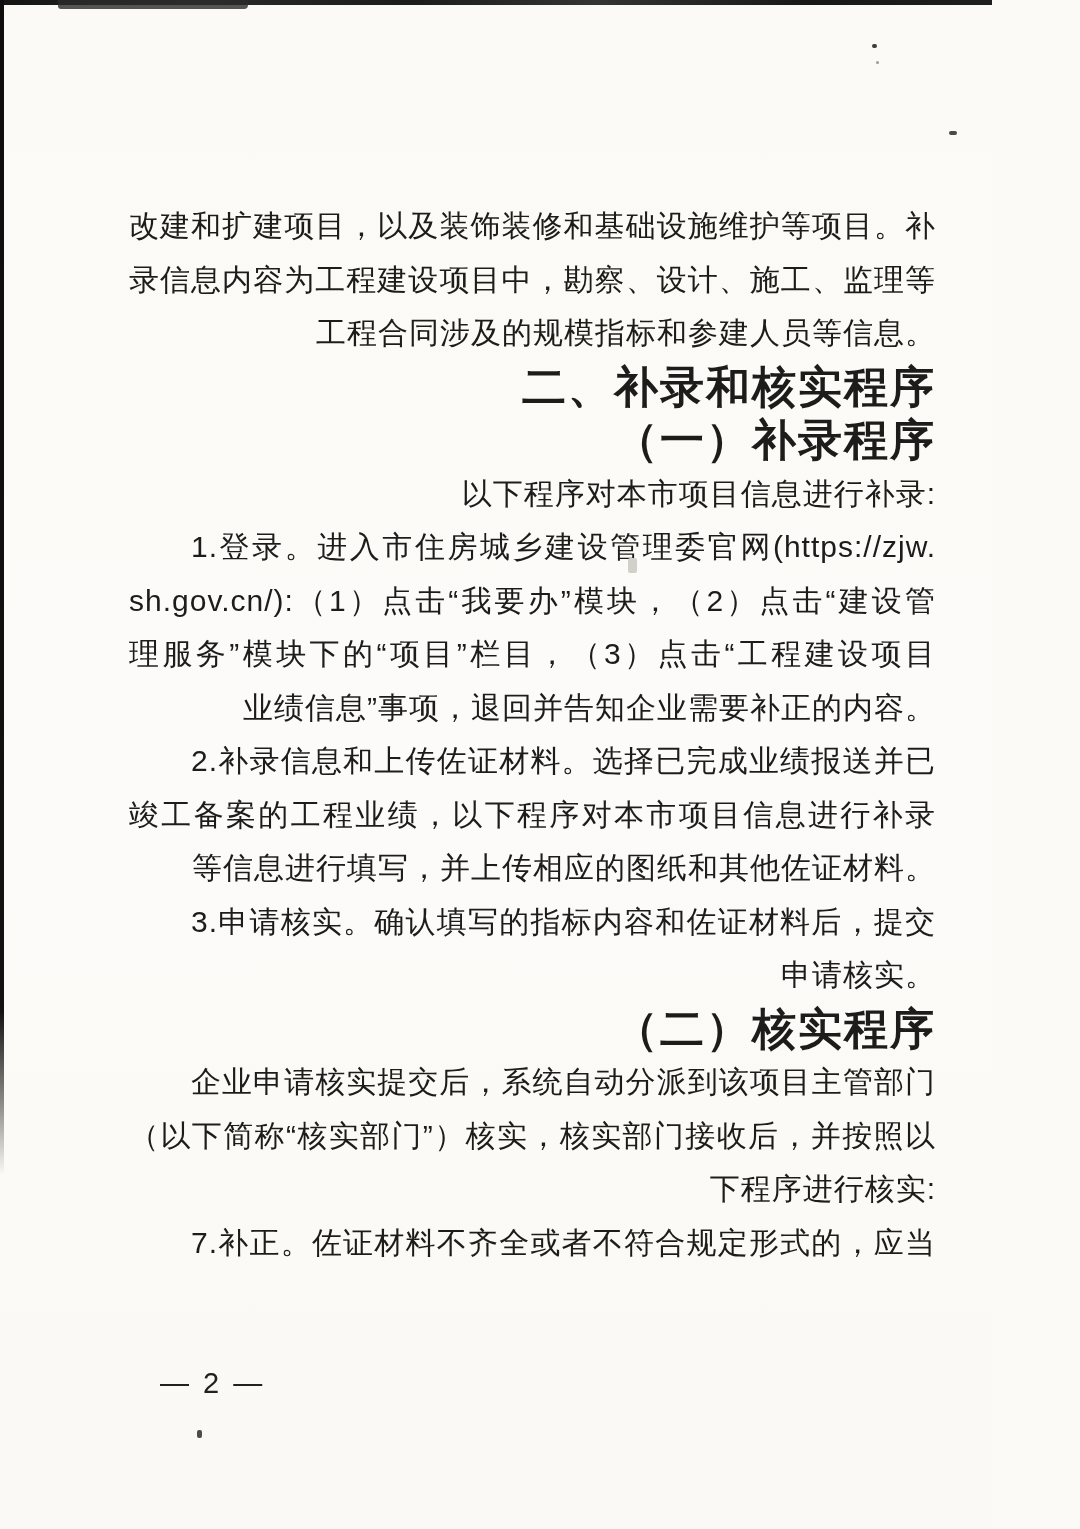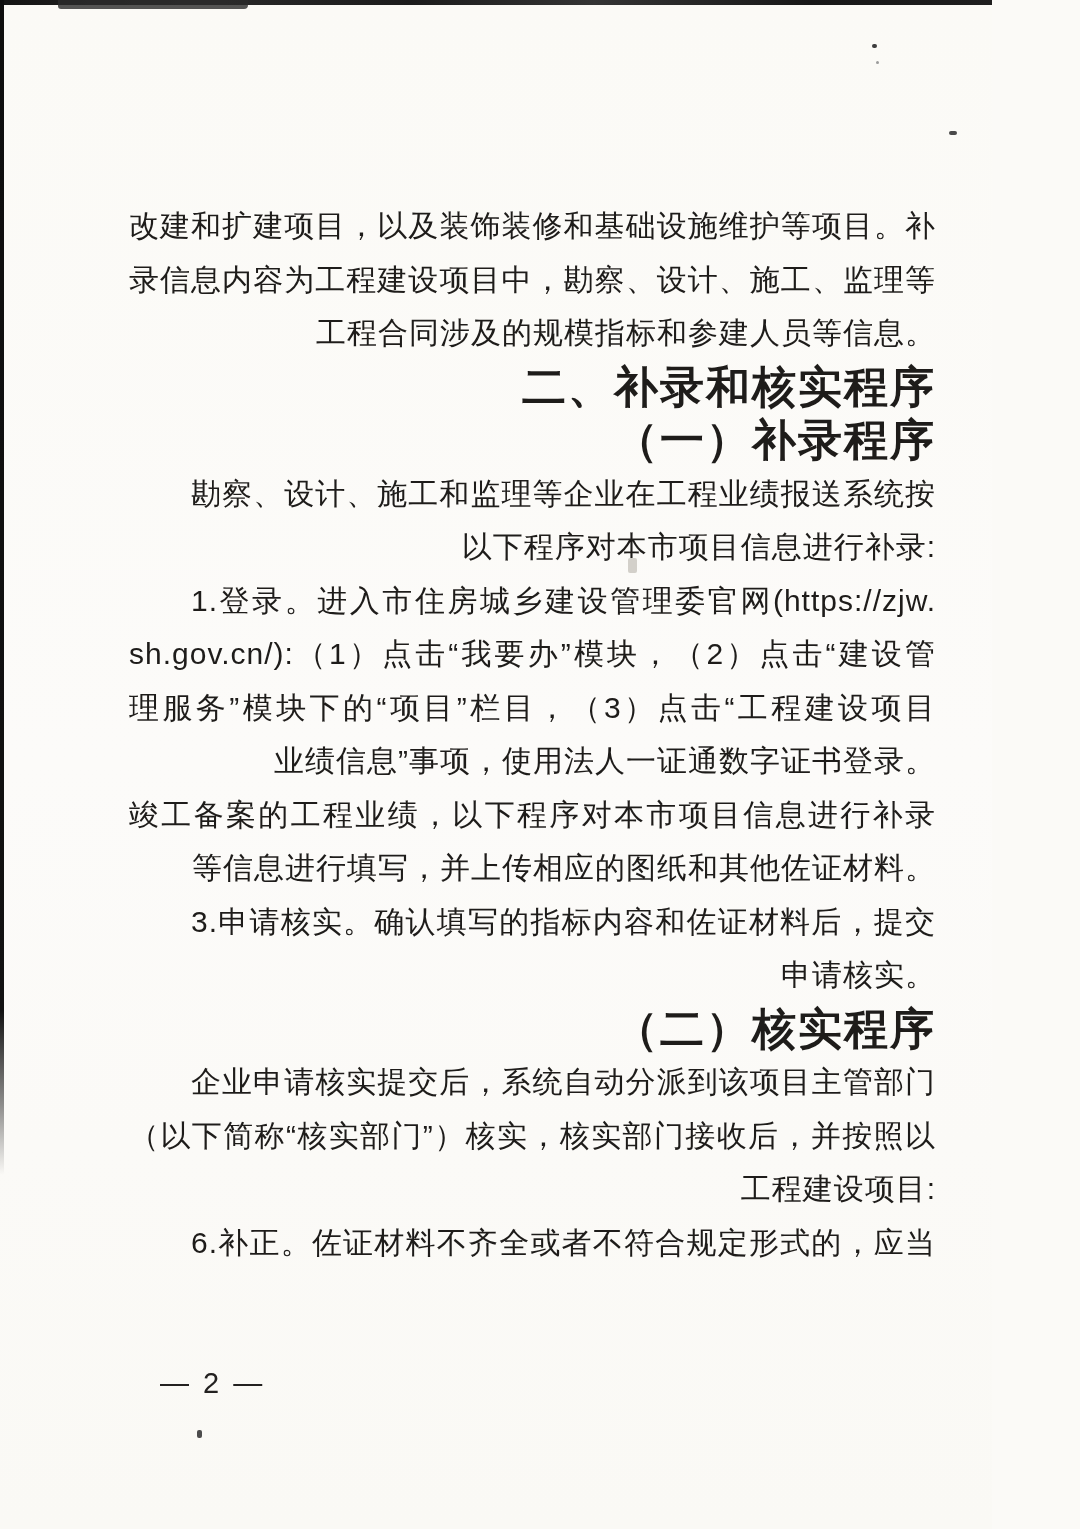--- a/index.html
+++ b/index.html
@@ -95,35 +95,35 @@
   <div class="edge-top"></div>
   <div class="edge-top-left"></div>
   <div class="edge-left"></div>
 
   <div class="doc-body">
       <div class="line body justify">改建和扩建项目，以及装饰装修和基础设施维护等项目。补</div>
       <div class="line body justify">录信息内容为工程建设项目中，勘察、设计、施工、监理等</div>
       <div class="line body">工程合同涉及的规模指标和参建人员等信息。</div>
       <div class="line heading indent">二、补录和核实程序</div>
       <div class="line heading indent">（一）补录程序</div>
-      <div class="line body indent justify">勘察、设计、施工和监理等企业在工程业绩报送系统按</div>
       <div class="line body">以下程序对本市项目信息进行补录:</div>
       <div class="line body indent justify">1.登录。进入市住房城乡建设管理委官网(https://zjw.</div>
       <div class="line body justify">sh.gov.cn/):（1）点击“我要办”模块，（2）点击“建设管</div>
       <div class="line body justify">理服务”模块下的“项目”栏目，（3）点击“工程建设项目</div>
-      <div class="line body">业绩信息”事项，使用法人一证通数字证书登录。</div>
+      <div class="line body">业绩信息”事项，退回并告知企业需要补正的内容。</div>
+      <div class="line body indent justify">2.补录信息和上传佐证材料。选择已完成业绩报送并已</div>
       <div class="line body justify">竣工备案的工程业绩，以下程序对本市项目信息进行补录</div>
       <div class="line body">等信息进行填写，并上传相应的图纸和其他佐证材料。</div>
       <div class="line body indent justify">3.申请核实。确认填写的指标内容和佐证材料后，提交</div>
       <div class="line body">申请核实。</div>
       <div class="line heading indent">（二）核实程序</div>
       <div class="line body indent justify">企业申请核实提交后，系统自动分派到该项目主管部门</div>
       <div class="line body justify">（以下简称“核实部门”）核实，核实部门接收后，并按照以</div>
-      <div class="line body">工程建设项目:</div>
-      <div class="line body indent justify">6.补正。佐证材料不齐全或者不符合规定形式的，应当</div>
+      <div class="line body">下程序进行核实:</div>
+      <div class="line body indent justify">7.补正。佐证材料不齐全或者不符合规定形式的，应当</div>
     </div>
 
   <div class="page-number">— 2 —</div>
 
   <div id="specks-layer">
       <div class="speck" style="left: 872px; top: 44px; width: 5px; height: 4px; background: rgb(61, 61, 61);"></div>
       <div class="speck" style="left: 1008px; top: 39px; width: 8px; height: 6px; background: rgb(44, 44, 44);"></div>
       <div class="speck" style="left: 876px; top: 61px; width: 3px; height: 3px; background: rgb(155, 155, 155);"></div>
       <div class="speck" style="left: 1002px; top: 88px; width: 3px; height: 7px; background: rgb(171, 171, 171);"></div>
       <div class="speck" style="left: 949px; top: 131px; width: 8px; height: 4px; background: rgb(74, 74, 74);"></div>

